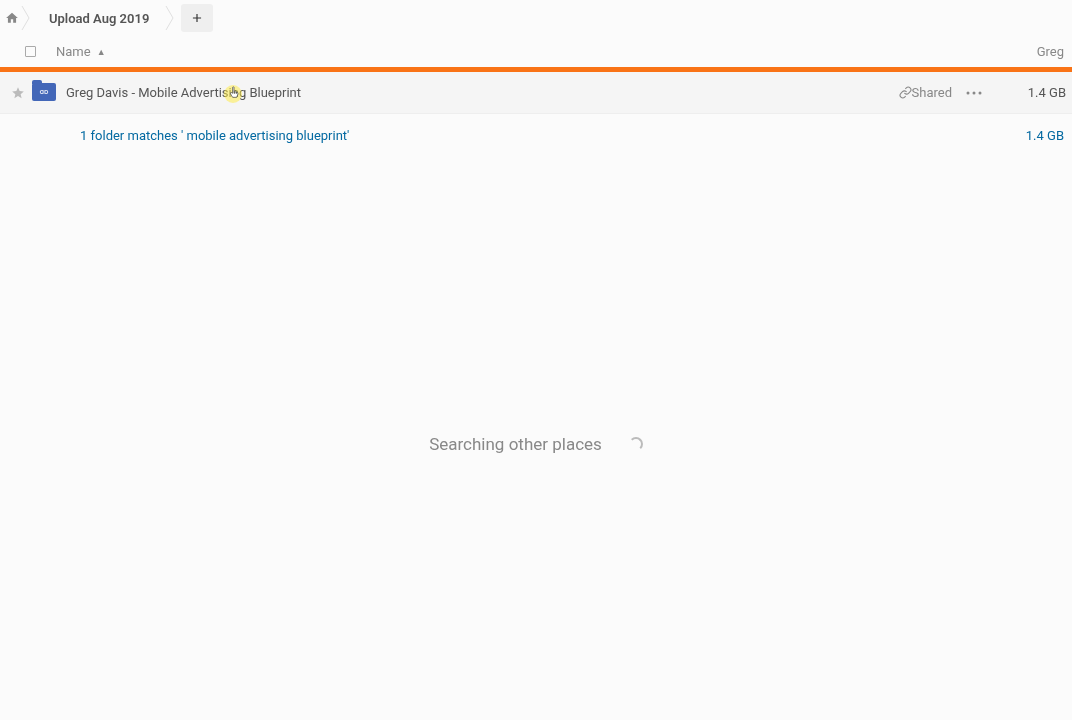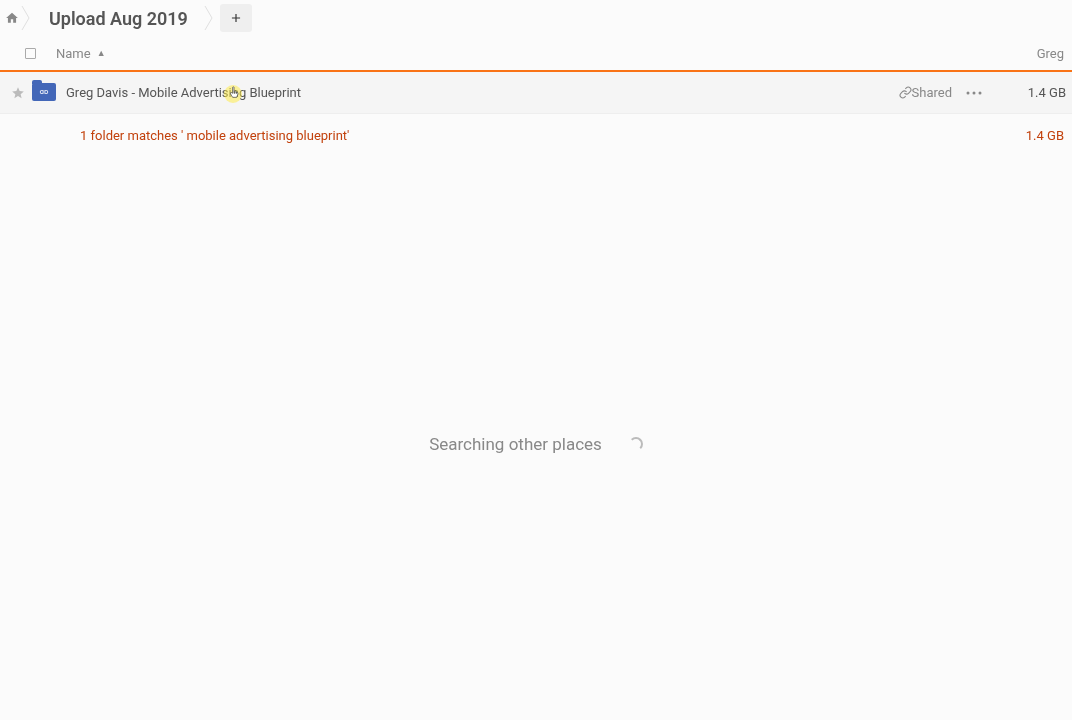--- a/index.html
+++ b/index.html
@@ -31,21 +31,21 @@
       justify-content: center;
       cursor: pointer;
       color: #888;
     }
     .breadcrumb-item {
       position: relative;
       height: 28px;
       display: flex;
       align-items: center;
       padding: 0 16px 0 18px;
-      font-size: 18px;
+      font-size: 13px;
       font-weight: 600;
       color: #555;
       cursor: pointer;
     }
     .breadcrumb-sep {
       width: 10px;
       height: 28px;
       display: flex;
       align-items: center;
       justify-content: center;
@@ -64,21 +64,21 @@
       background: #efefef;
       border-radius: 3px;
       margin-left: 6px;
       cursor: pointer;
       color: #333;
     }
     .header-row {
       display: flex;
       align-items: center;
       height: 36px;
-      border-bottom: 2px solid #f97316;
+      border-bottom: 5px solid #f97316;
       padding: 0 6px;
       margin-top: 4px;
     }
     .header-checkbox {
       width: 48px;
       display: flex;
       justify-content: flex-end;
       padding-right: 18px;
     }
     .checkbox-box {
@@ -200,21 +200,21 @@
     .size-col {
       color: #555;
       font-size: 13px;
       text-align: right;
       min-width: 48px;
     }
     .summary-row {
       display: flex;
       justify-content: space-between;
       padding: 14px 8px 0 80px;
-      color: #c2410c;
+      color: #0369a1;
       font-size: 13px;
     }
     .searching-msg {
       position: absolute;
       top: 434px;
       left: 0;
       width: 100%;
       display: flex;
       align-items: center;
       justify-content: center;

